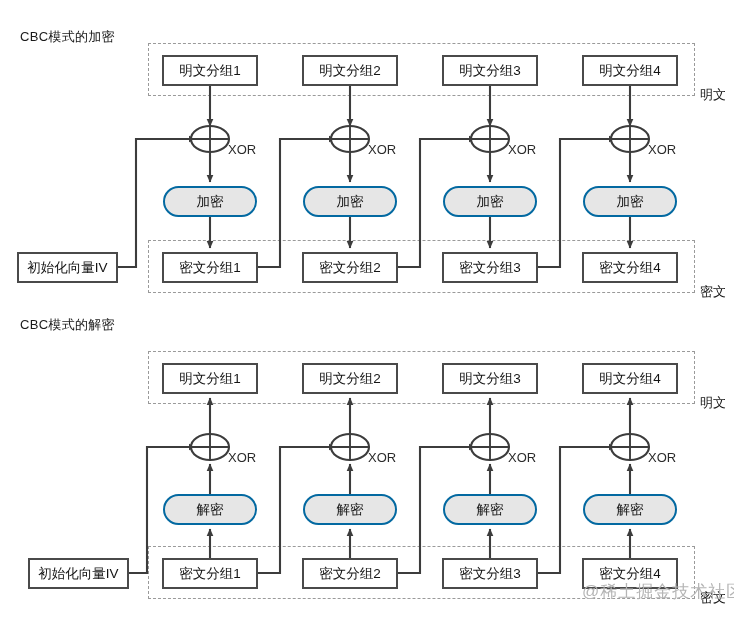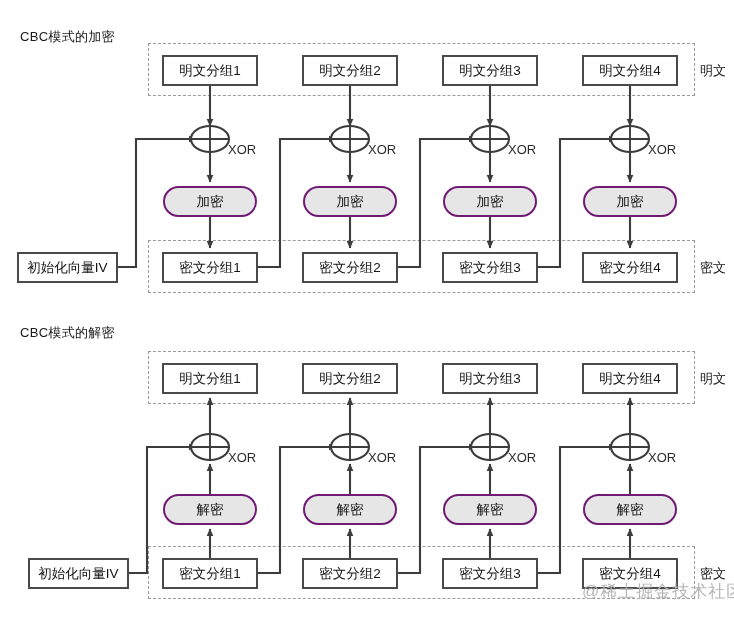--- a/index.html
+++ b/index.html
@@ -20,29 +20,29 @@
   }
 
   .node{
     position:absolute;box-sizing:border-box;display:flex;align-items:center;justify-content:center;
     background:#ffffff;border:2px solid #4a4a4a;font-size:13.5px;color:#141414;white-space:nowrap;
   }
   .node.iv{border-width:2px;text-align:right;}
 
   .cipherfn{
     position:absolute;box-sizing:border-box;display:flex;align-items:center;justify-content:center;
-    background:#e6e6e6;border:2px solid #701a75;border-radius:999px;
+    background:#e6e6e6;border:2px solid #0369a1;border-radius:999px;
     font-size:13.5px;color:#141414;white-space:nowrap;
   }
 
   .xor-label{
     position:absolute;font-size:13px;color:#2b2b2b;white-space:nowrap;
   }
   .side-label{
-    position:absolute;font-size:13px;color:#151515;white-space:nowrap;
+    position:absolute;font-size:13px;color:#151515;white-space:nowrap;margin-top:24px;
   }
 
   .watermark{
     position:absolute;white-space:nowrap;pointer-events:none;
   }
   .wm-url{
     font-family:"Liberation Serif","DejaVu Serif",serif;
     font-size:15px;color:#b9b9b9;letter-spacing:1px;
   }
   .wm-brand{
@@ -77,21 +77,21 @@
   <div class="node" style="left:442px;top:252px;width:96px;height:31px;">密文分组3</div>
   <div class="node" style="left:582px;top:252px;width:96px;height:31px;">密文分组4</div>
 
   <div class="node iv" style="left:17px;top:252px;width:101px;height:31px;">初始化向量IV</div>
 
   <div class="xor-label" style="left:228px;top:142px;">XOR</div>
   <div class="xor-label" style="left:368px;top:142px;">XOR</div>
   <div class="xor-label" style="left:508px;top:142px;">XOR</div>
   <div class="xor-label" style="left:648px;top:142px;">XOR</div>
 
-  <div class="section-title" style="left:20px;top:316px;margin-top:8px;">CBC模式的解密</div>
+  <div class="section-title" style="left:20px;top:316px;">CBC模式的解密</div>
 
   <div class="dashbox" style="left:148px;top:351px;width:547px;height:53px;"></div>
   <div class="dashbox" style="left:148px;top:546px;width:547px;height:53px;"></div>
 
   <div class="side-label" style="left:700px;top:370px;">明文</div>
   <div class="side-label" style="left:700px;top:565px;">密文</div>
 
   <div class="node" style="left:162px;top:363px;width:96px;height:31px;">明文分组1</div>
   <div class="node" style="left:302px;top:363px;width:96px;height:31px;">明文分组2</div>
   <div class="node" style="left:442px;top:363px;width:96px;height:31px;">明文分组3</div>

